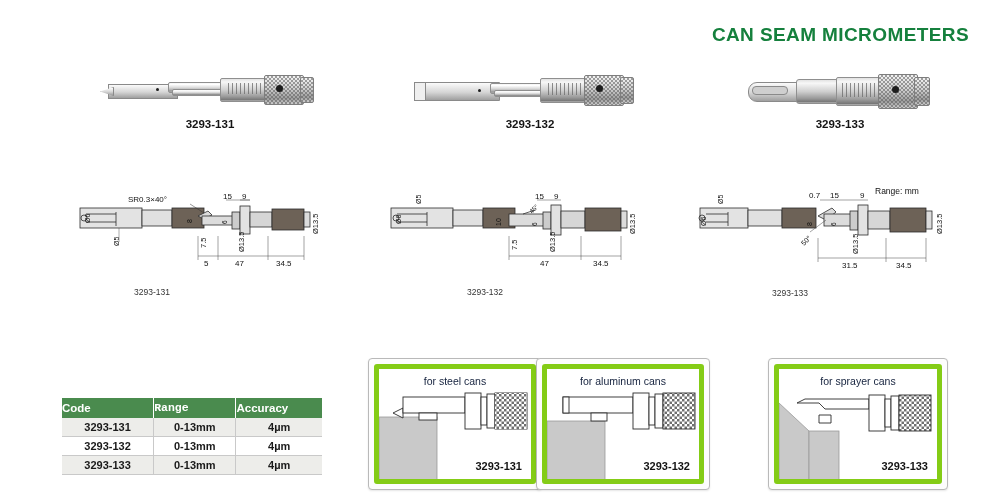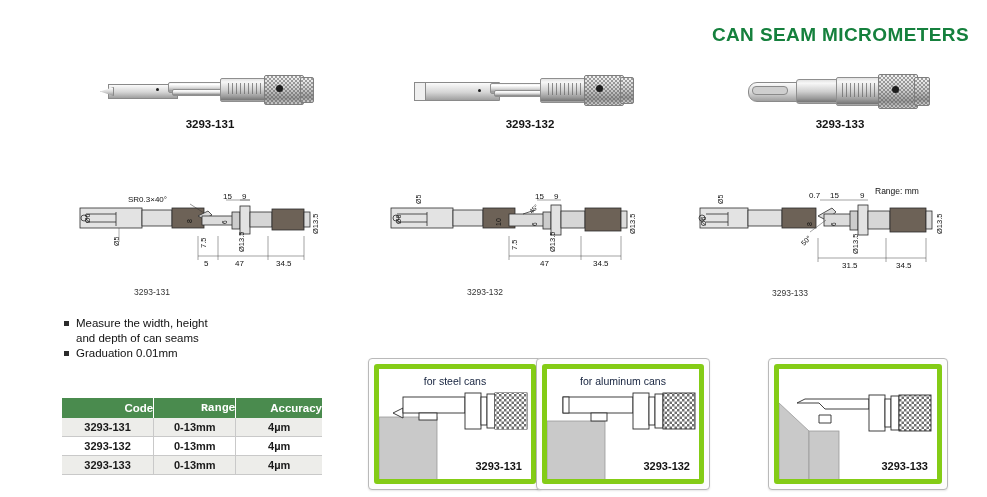--- a/index.html
+++ b/index.html
@@ -64,21 +64,21 @@
   }
   .feature .bullet{
     position:absolute;left:2px;top:5px;width:5px;height:5px;background:#2b2b2b;
   }
   .feature .l2{display:block;}
 
   
   .spec{left:62px;top:398px;width:260px;border-collapse:collapse;font-size:11px;}
   .spec th{
     background:#4a8b4e;color:#ffffff;font-weight:bold;font-size:11.5px;
-    padding:3px 0 4px;text-align:right;border-right:1px solid #ffffff;
+    padding:3px 0 4px;text-align:left;border-right:1px solid #ffffff;
   }
   .spec th:last-child{border-right:none;}
   .spec td{
     padding:3px 0;text-align:center;border-bottom:1px solid #c9c9c9;
     border-right:1px solid #c9c9c9;color:#1a1a1a;font-weight:bold;
   }
   .spec td:last-child{border-right:none;}
   .spec td.code{font-weight:bold;}
   .spec tr.alt td{background:#ededea;}
   .spec tr.plain td{background:#ffffff;}
@@ -280,31 +280,20 @@
       <text x="114" y="60" font-size="7" fill="#111" transform="rotate(-45 114 60)" font-family="Liberation Sans, sans-serif">50°</text>
       <text x="146" y="40" font-size="6.5" fill="#111" transform="rotate(-90 146 40)" font-family="Liberation Sans, sans-serif">6</text>
       <text x="168" y="68" font-size="7.5" fill="#111" transform="rotate(-90 168 68)" font-family="Liberation Sans, sans-serif">Ø13.5</text>
       <text x="252" y="48" font-size="7.5" fill="#111" transform="rotate(-90 252 48)" font-family="Liberation Sans, sans-serif">Ø13.5</text>
     </svg>
     <div class="dwg-caption" style="width:200px;margin-top:2px;">3293-133</div>
   </div>
 
   <div class="abs unit-note" style="left:875px;top:186px;">Range: mm</div>
 
-  <div class="abs features">
-    <div class="feature">
-      <span class="bullet"></span>
-      <span>Measure the width, height</span>
-      <span class="l2">and depth of can seams</span>
-    </div>
-    <div class="feature">
-      <span class="bullet"></span>
-      <span>Graduation 0.01mm</span>
-    </div>
-  </div>
 
   <table class="abs spec">
     <thead>
       <tr>
         <th style="width:92px;">Code</th>
         <th style="width:82px;font-family:Liberation Mono, monospace;">Range</th>
         <th style="width:86px;">Accuracy</th>
       </tr>
     </thead>
     <tbody>
@@ -374,20 +363,21 @@
             <rect x="2.5" y="2.5" width="2.5" height="2.5" fill="#6f6f6f"></rect>
           </pattern>
         </defs>
       </svg>
       <div class="panel-code">3293-132</div>
     </div>
   </div>
 
   <div class="abs panel" style="left:768px;width:178px;">
     <div class="panel-inner">
+      <div class="panel-title">for sprayer cans</div>
       <svg width="166" height="118" viewBox="0 0 166 118">
         <path d="M0 34 L30 62 L30 118 L0 118 Z" fill="#c9c9c9" stroke="#9a9a9a" stroke-width="0.8"></path>
         <rect x="30" y="62" width="30" height="56" fill="#c9c9c9" stroke="#9a9a9a" stroke-width="0.8"></rect>
         <g stroke="#2b2b2b" fill="none" stroke-width="0.9">
           <path d="M18 34 L40 34 L46 40 L90 40 L90 30 L26 30 Z" fill="#ffffff"></path>
           <path d="M40 46 L52 46 L52 54 L40 54 Z" fill="#ffffff"></path>
           <rect x="90" y="26" width="16" height="36" fill="#ffffff"></rect>
           <rect x="106" y="30" width="6" height="28" fill="#ffffff"></rect>
           <rect x="112" y="27" width="8" height="34" fill="#ffffff"></rect>
         </g>

